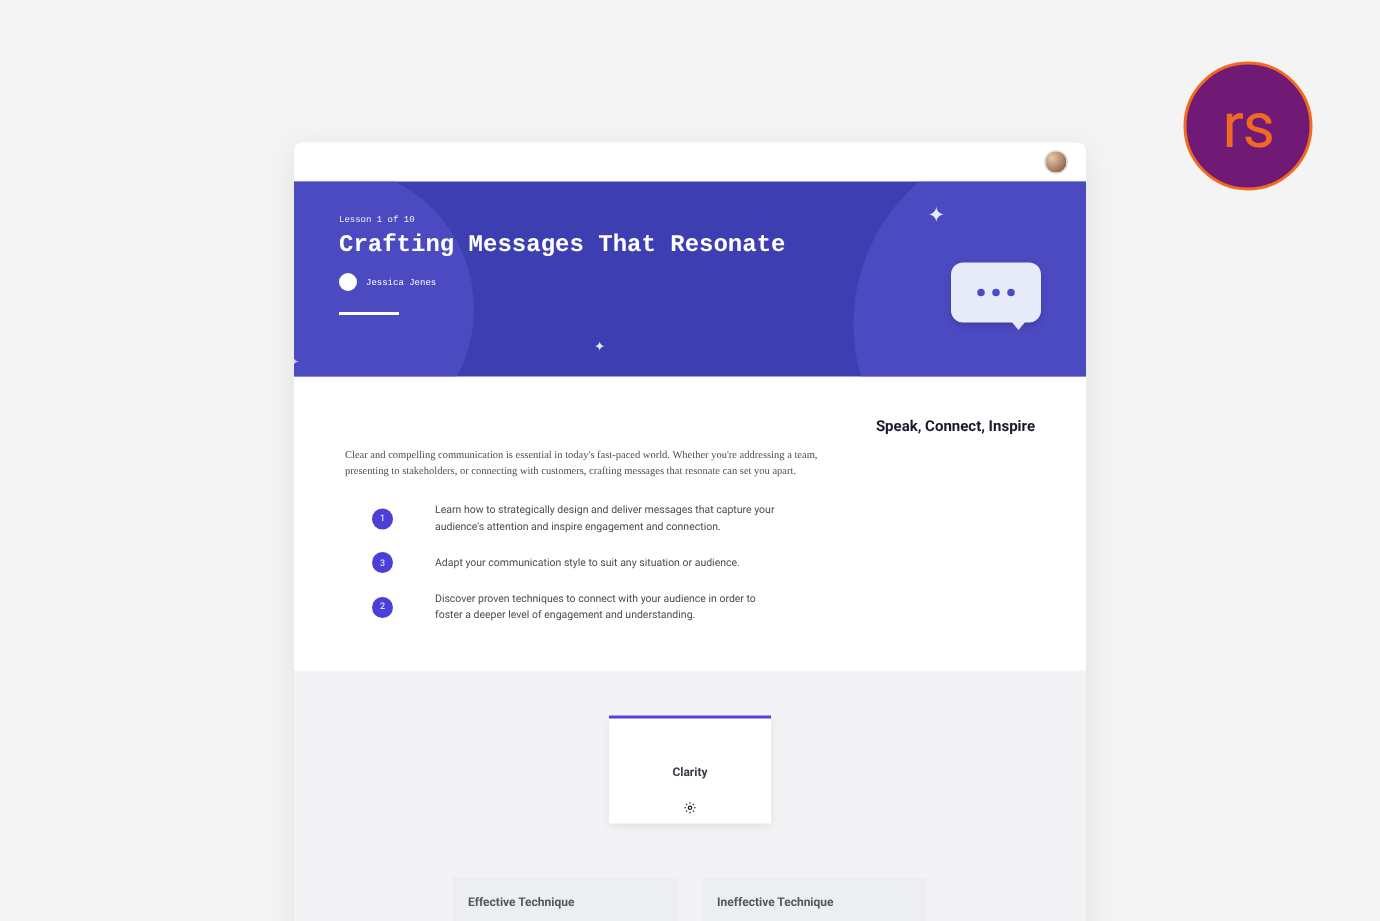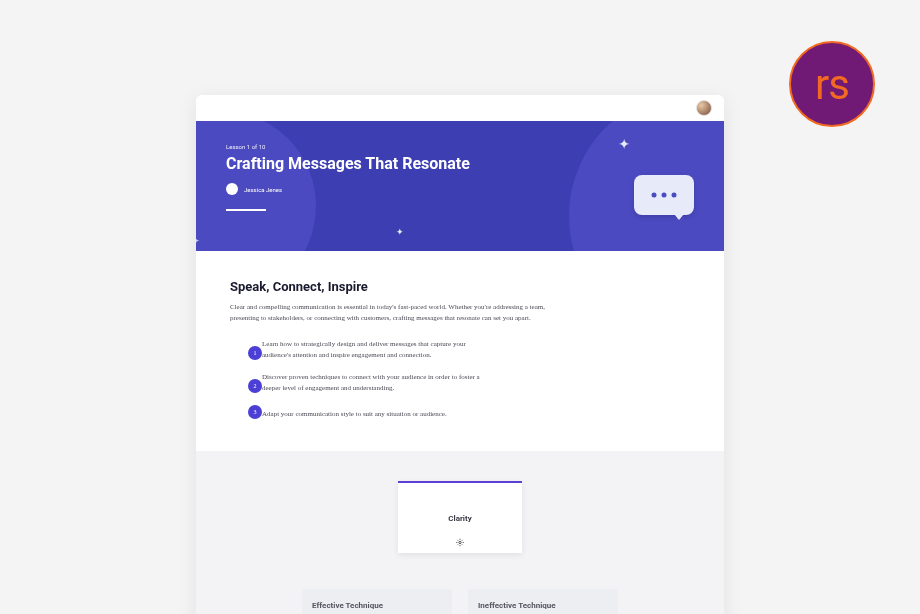--- a/index.html
+++ b/index.html
@@ -124,61 +124,61 @@
     top: 50%; left: 50%;
     transform: translate(-50%, -50%);
     display: flex;
     gap: 5px;
   }
   .chat-bubble .dots span {
     width: 5px; height: 5px;
     background: #4b4bc2;
     border-radius: 50%;
   }
-  .hero-content { position: relative; z-index: 2; }
+  .hero-content { position: relative; z-index: 2; font-family: Liberation Mono, monospace; }
   .lesson-count { font-size: 6px; opacity: 0.9; margin-bottom: 4px; }
   .hero-title { font-size: 16px; font-weight: 700; margin-bottom: 10px; }
   .author-row { display: flex; align-items: center; gap: 6px; }
   .author-avatar { width: 12px; height: 12px; border-radius: 50%; background: #fff; }
   .author-name { font-size: 6px; }
   .hero-underline {
     width: 40px;
     height: 1.5px;
     background: #fff;
     margin-top: 14px;
   }
 
   .body-section {
     padding: 28px 34px 20px 34px;
   }
-  .body-title { font-size: 13px; font-weight: 700; color: #1a1a2e; margin-bottom: 8px; }
+  .body-title { font-size: 10px; font-weight: 700; color: #1a1a2e; margin-bottom: 8px; text-align: right; }
   .body-intro { font-size: 7px; line-height: 1.5; color: #4a4a55; margin-bottom: 16px; max-width: 320px; font-family: Liberation Serif, serif; }
   .points { list-style: none; }
-  .points li { display: flex; gap: 0; margin-bottom: 12px; align-items: flex-end; font-family: Liberation Serif, serif; }
+  .points li { display: flex; gap: 28px; margin-bottom: 12px; align-items: center; }
   .points .num {
     flex: 0 0 auto;
     width: 14px; height: 14px;
     border-radius: 50%;
     background: #4b3fd6;
     color: #fff;
     font-size: 6px;
     display: flex;
     align-items: center;
     justify-content: center;
     margin-left: 18px;
   }
   .points .txt { font-size: 7px; line-height: 1.5; color: #4a4a55; max-width: 230px; }
 
   .card-area {
     background: #f3f3f5;
     padding: 30px 34px 0 34px;
     height: 260px;
   }
   .clarity-card {
-    width: 124px;
+    width: 108px;
     margin: 0 auto 36px auto;
     background: #fff;
     border-top: 2px solid #5b3fd6;
     box-shadow: 0 2px 6px rgba(0,0,0,0.08);
     height: 72px;
     position: relative;
     display: flex;
     align-items: center;
     justify-content: center;
   }
@@ -241,26 +241,26 @@
 
     <div class="body-section">
       <div class="body-title">Speak, Connect, Inspire</div>
       <div class="body-intro">Clear and compelling communication is essential in today's fast-paced world. Whether you're addressing a team, presenting to stakeholders, or connecting with customers, crafting messages that resonate can set you apart.</div>
       <ul class="points">
         <li>
           <div class="num">1</div>
           <div class="txt">Learn how to strategically design and deliver messages that capture your audience's attention and inspire engagement and connection.</div>
         </li>
         <li>
+          <div class="num">3</div>
+          <div class="txt">Adapt your communication style to suit any situation or audience.</div>
+        </li>
+        <li>
           <div class="num">2</div>
           <div class="txt">Discover proven techniques to connect with your audience in order to foster a deeper level of engagement and understanding.</div>
-        </li>
-        <li>
-          <div class="num">3</div>
-          <div class="txt">Adapt your communication style to suit any situation or audience.</div>
         </li>
       </ul>
     </div>
 
     <div class="card-area">
       <div class="clarity-card">
         <div class="label">Clarity</div>
         <div class="cursor">
           <svg width="9" height="9" viewBox="0 0 24 24" fill="none" stroke="#1a1a1a" stroke-width="2">
             <path d="M12 2v3M12 19v3M2 12h3M19 12h3M5 5l2 2M17 17l2 2M5 19l2-2M17 7l2-2"></path>

